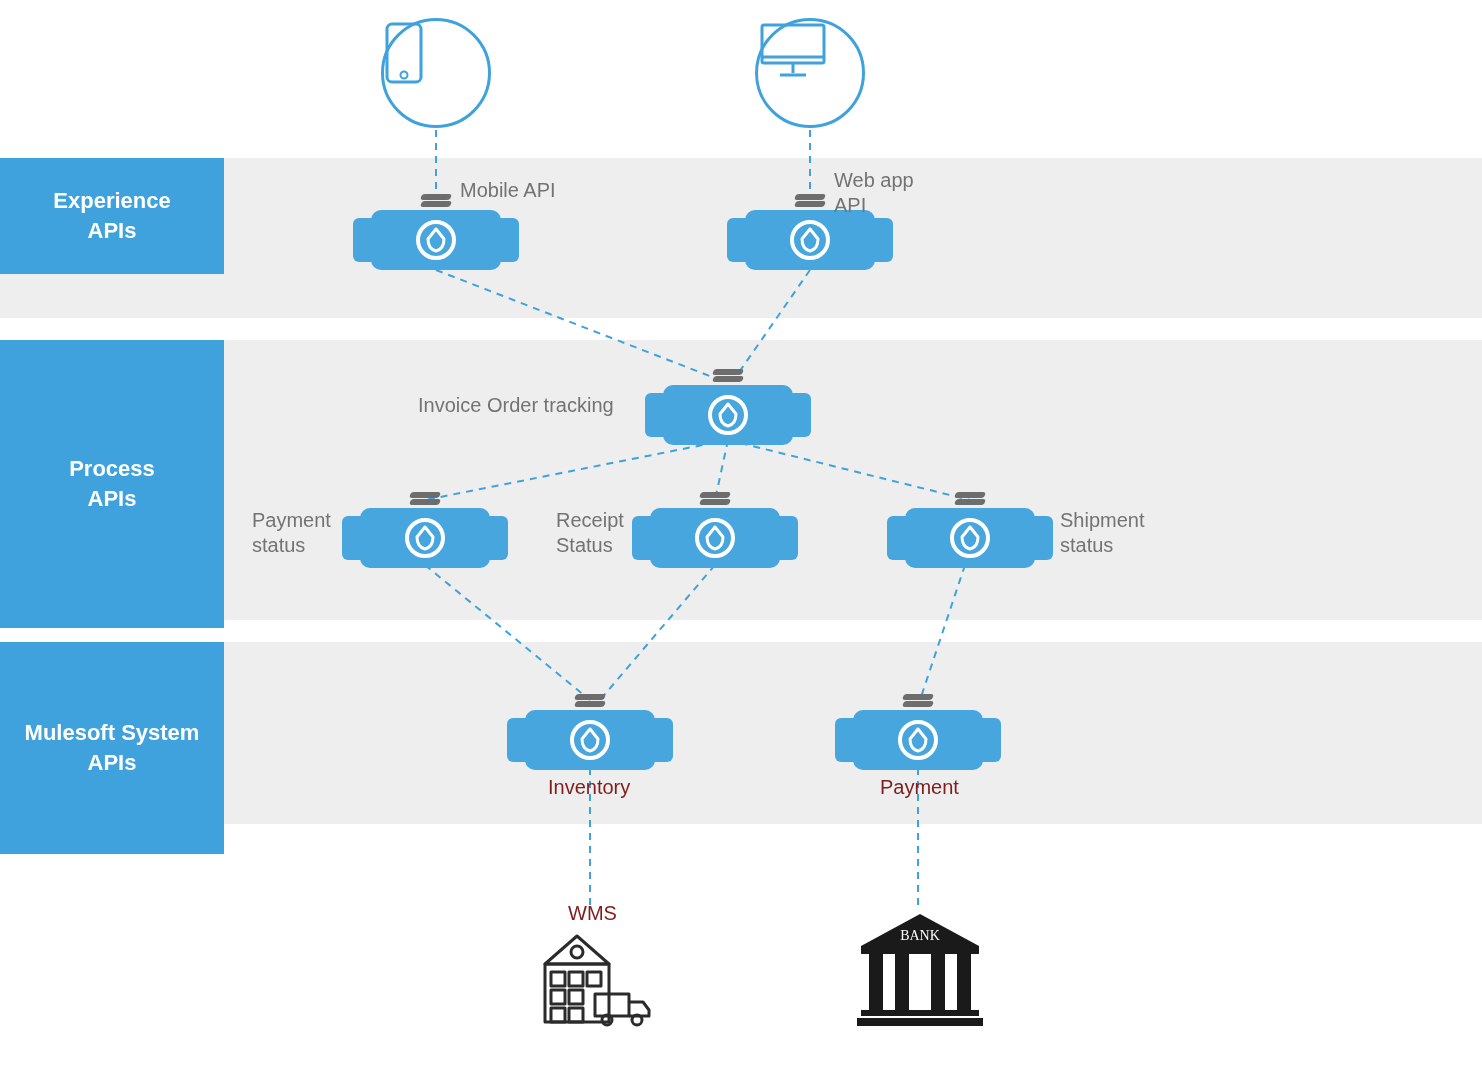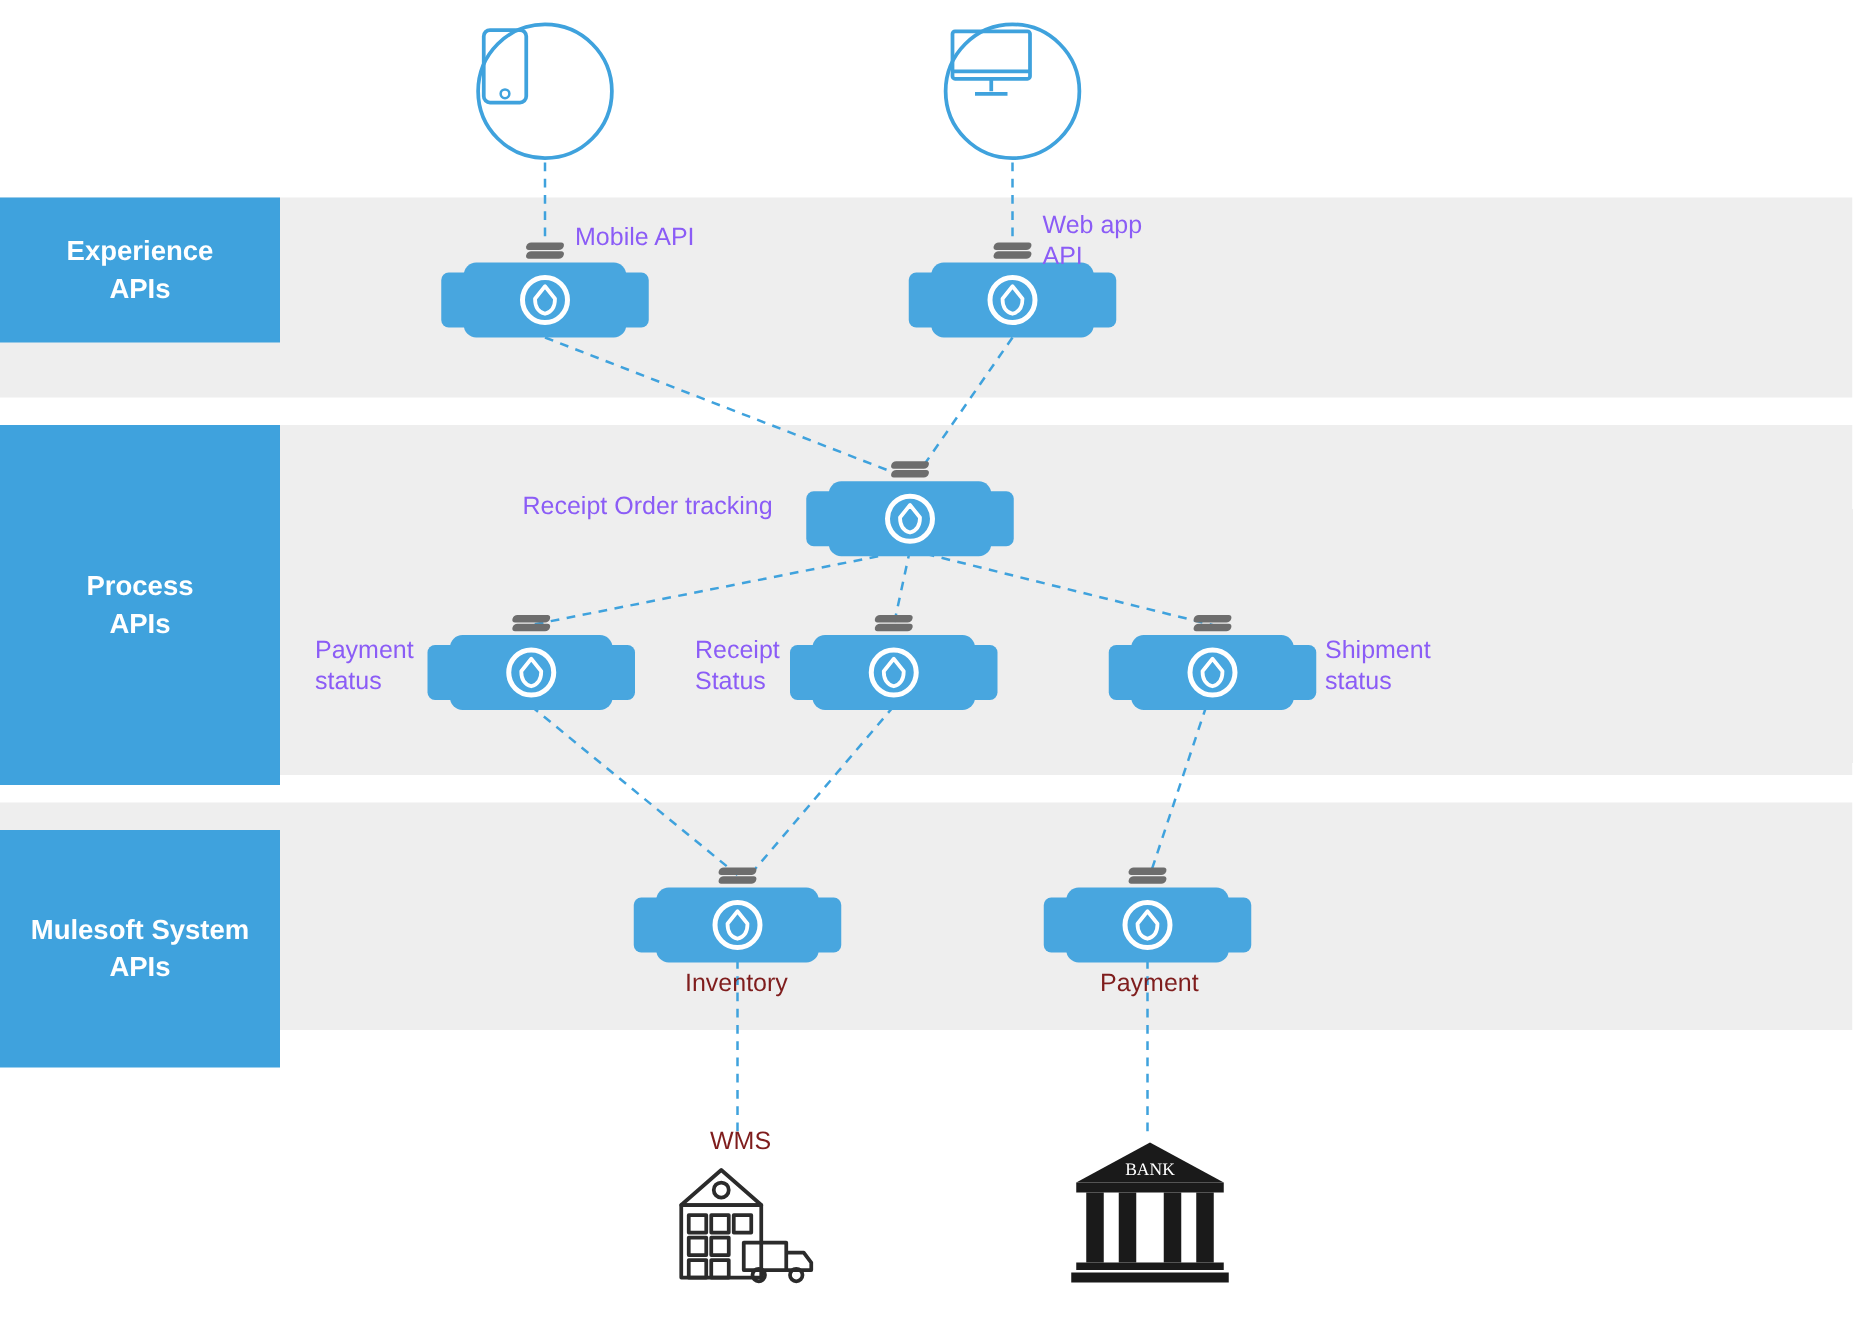--- a/index.html
+++ b/index.html
@@ -1,20 +1,20 @@
 <!DOCTYPE html>
 <html><head>
 <meta charset="utf-8">
 <style>
   html,body{margin:0;padding:0;background:#fff;font-family:"Segoe UI",Arial,sans-serif;color:#4a4a4a}
   .stage{position:relative;width:1482px;height:1070px}
   svg{position:absolute;top:0;left:0}
   .layer-band{position:absolute;left:0;right:0;background:#eeeeee}
   .layer-label{position:absolute;left:0;width:224px;background:#3fa2dd;color:#fff;display:flex;align-items:center;justify-content:center;text-align:center;font-size:22px;line-height:1.35;font-weight:600}
-  .node-label{position:absolute;font-size:20px;color:#8b5cf6;line-height:1.25}
+  .node-label{position:absolute;font-size:20px;color:#737373;line-height:1.25}
   .sys-label{position:absolute;font-size:20px;color:#7f1d1d;text-align:center}
   .mule-node{position:absolute;width:130px;height:70px}
   .mule-body{position:absolute;left:0;top:10px;width:130px;height:60px;background:#48a6df;border-radius:10px}
   .mule-side{position:absolute;top:18px;width:26px;height:44px;background:#48a6df;border-radius:6px}
   .mule-left{left:-18px}
   .mule-right{right:-18px}
   .mule-top{position:absolute;top:-6px;left:50%;transform:translateX(-50%);width:30px;height:14px}
   .mule-top::before,.mule-top::after{content:"";position:absolute;left:0;width:30px;height:6px;background:#6d6d6d;border-radius:3px}
   .mule-top::before{top:0;transform:skewX(-18deg)}
   .mule-top::after{top:7px;transform:skewX(-18deg)}
@@ -29,21 +29,21 @@
 <div class="stage">
 
   <div class="layer-band" style="top:158px;height:160px"></div>
   <div class="layer-band" style="top:340px;height:280px"></div>
   <div class="layer-band" style="top:642px;height:182px"></div>
 
   <div class="layer-label" style="top:158px;height:116px;white-space:pre-line">Experience
 APIs</div>
   <div class="layer-label" style="top:340px;height:288px;white-space:pre-line">Process
 APIs</div>
-  <div class="layer-label" style="top:664px;height:190px;white-space:pre-line">Mulesoft System
+  <div class="layer-label" style="top:642px;height:212px;white-space:pre-line">Mulesoft System
 APIs</div>
 
   <svg width="1482" height="1070">
     <g stroke="#3fa2dd" stroke-width="2" stroke-dasharray="7 6" fill="none">
 
       <line x1="436" y1="130" x2="436" y2="200"></line>
       <line x1="810" y1="130" x2="810" y2="200"></line>
 
       <line x1="436" y1="270" x2="720" y2="380"></line>
       <line x1="810" y1="270" x2="735" y2="378"></line>
@@ -108,21 +108,21 @@
     <div class="mule-side mule-left"></div>
       <div class="mule-side mule-right"></div>
     <div class="mule-body"></div>
       <div class="mule-top"></div>
     <div class="mule-logo">
         <svg width="22" height="26" viewBox="0 0 22 26">
           <path d="M11 2 L3 12 Q3 22 11 24 Q19 22 19 12 Z" fill="none" stroke="#fff" stroke-width="3" stroke-linejoin="round"></path>
         </svg>
       </div>
   </div>
-  <div class="node-label" style="left:418px;top:393px">Receipt Order tracking</div>
+  <div class="node-label" style="left:418px;top:393px">Invoice Order tracking</div>
 
   <div class="mule-node" style="left:360px;top:498px">
     <div class="mule-side mule-left"></div>
       <div class="mule-side mule-right"></div>
     <div class="mule-body"></div>
       <div class="mule-top"></div>
     <div class="mule-logo">
         <svg width="22" height="26" viewBox="0 0 22 26">
           <path d="M11 2 L3 12 Q3 22 11 24 Q19 22 19 12 Z" fill="none" stroke="#fff" stroke-width="3" stroke-linejoin="round"></path>
         </svg>

